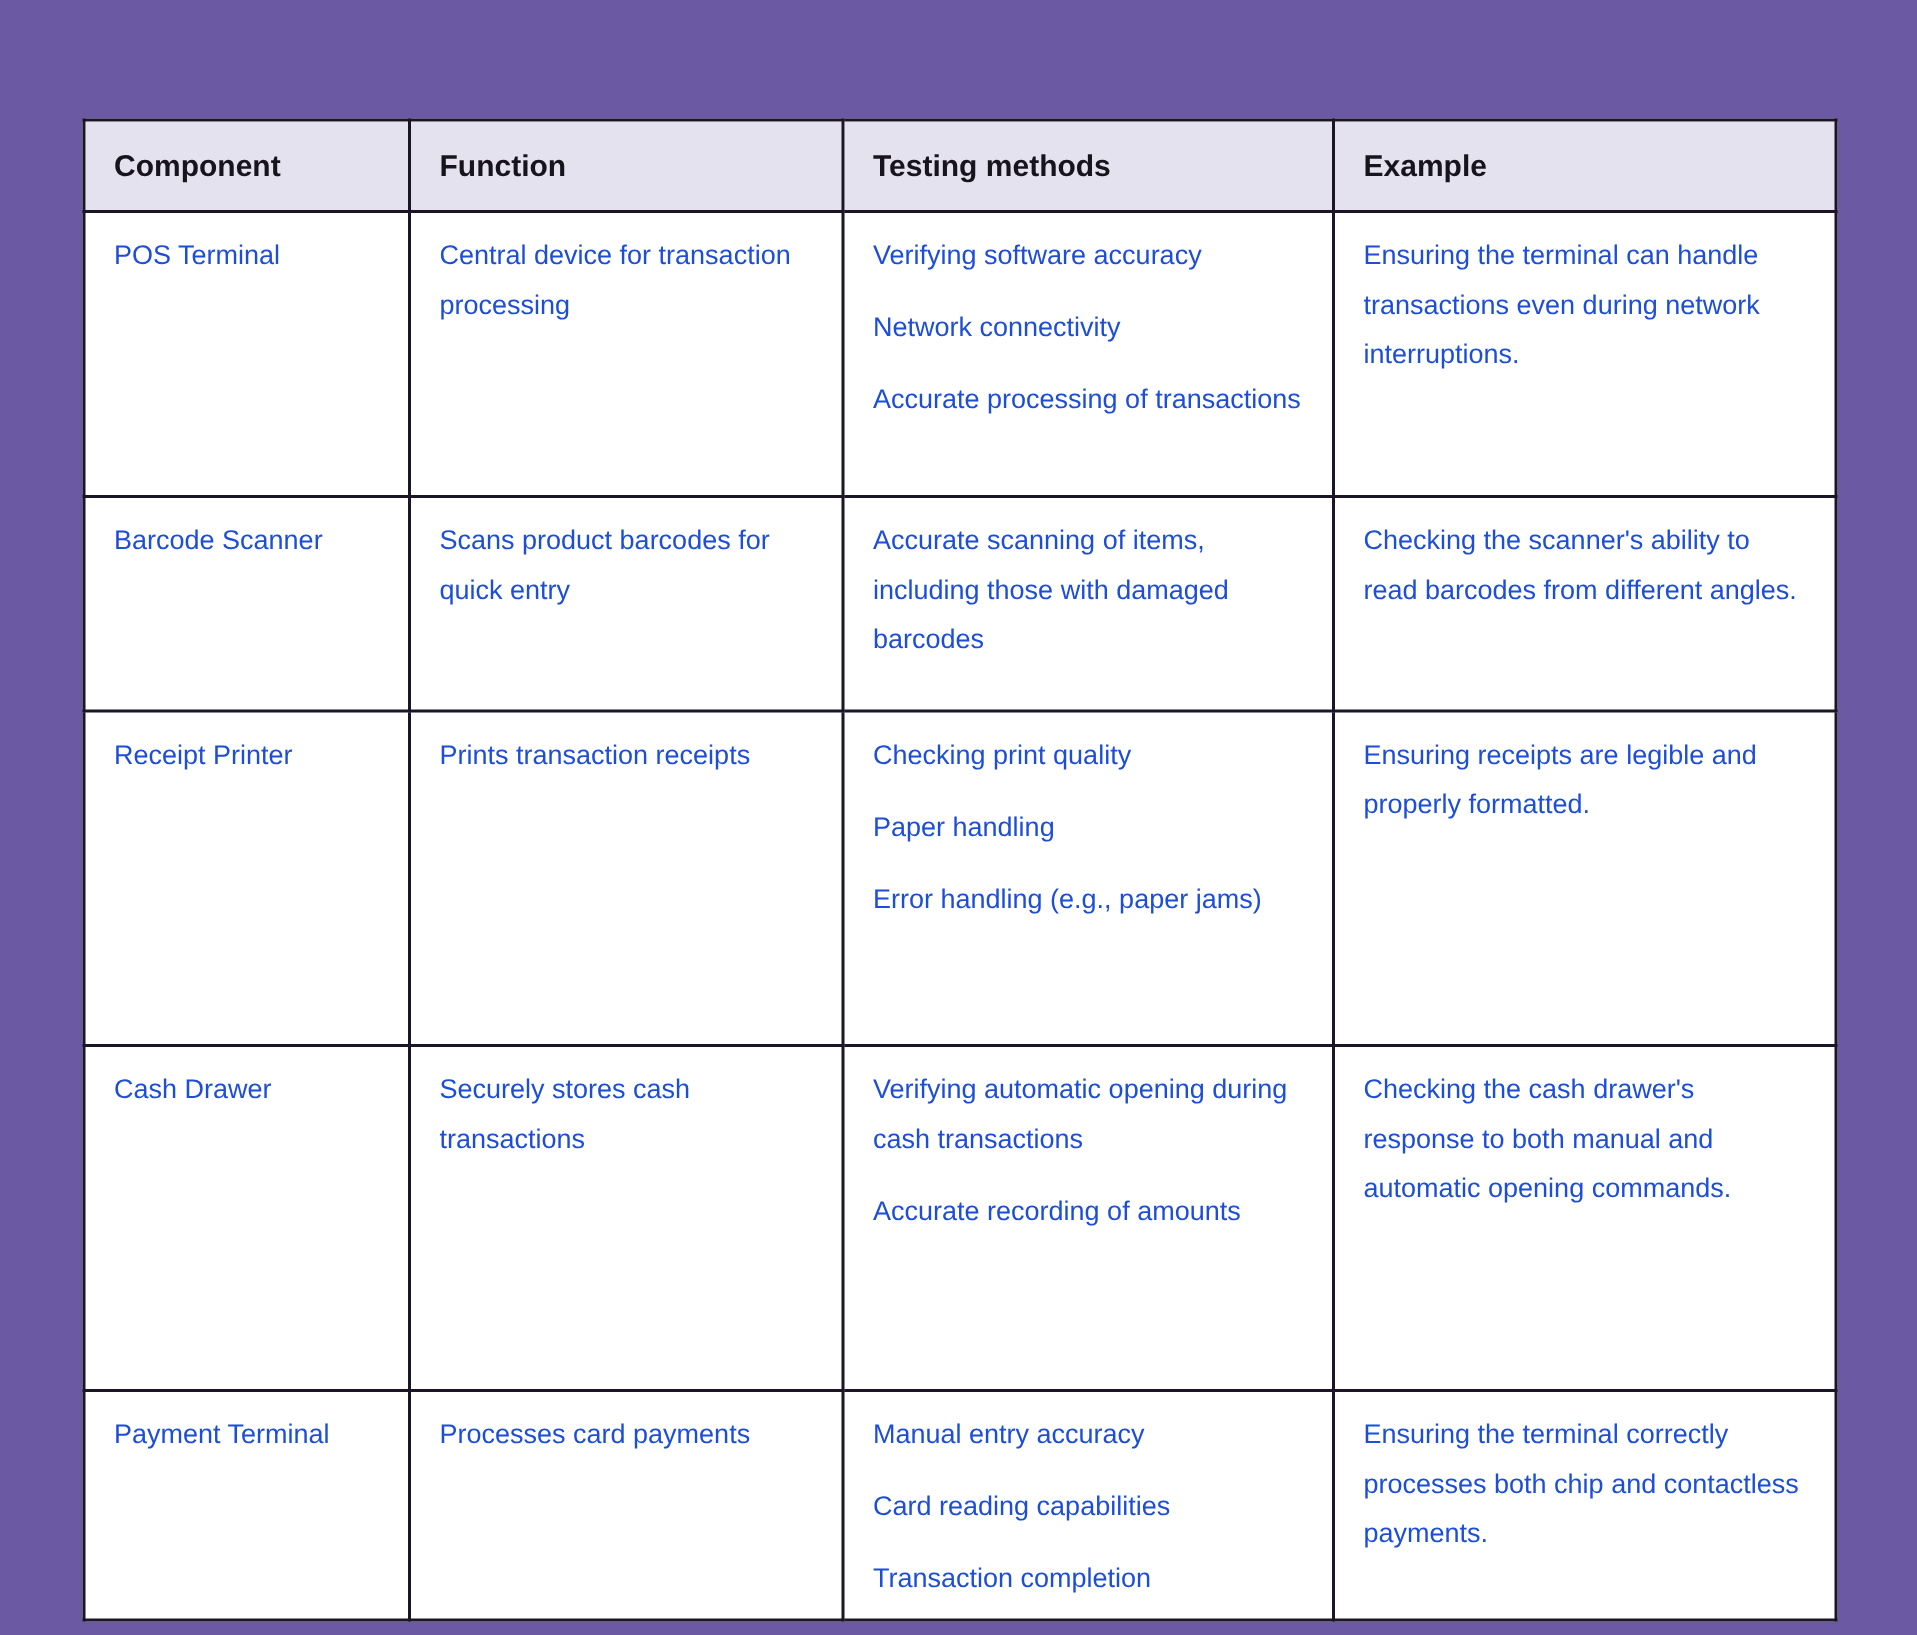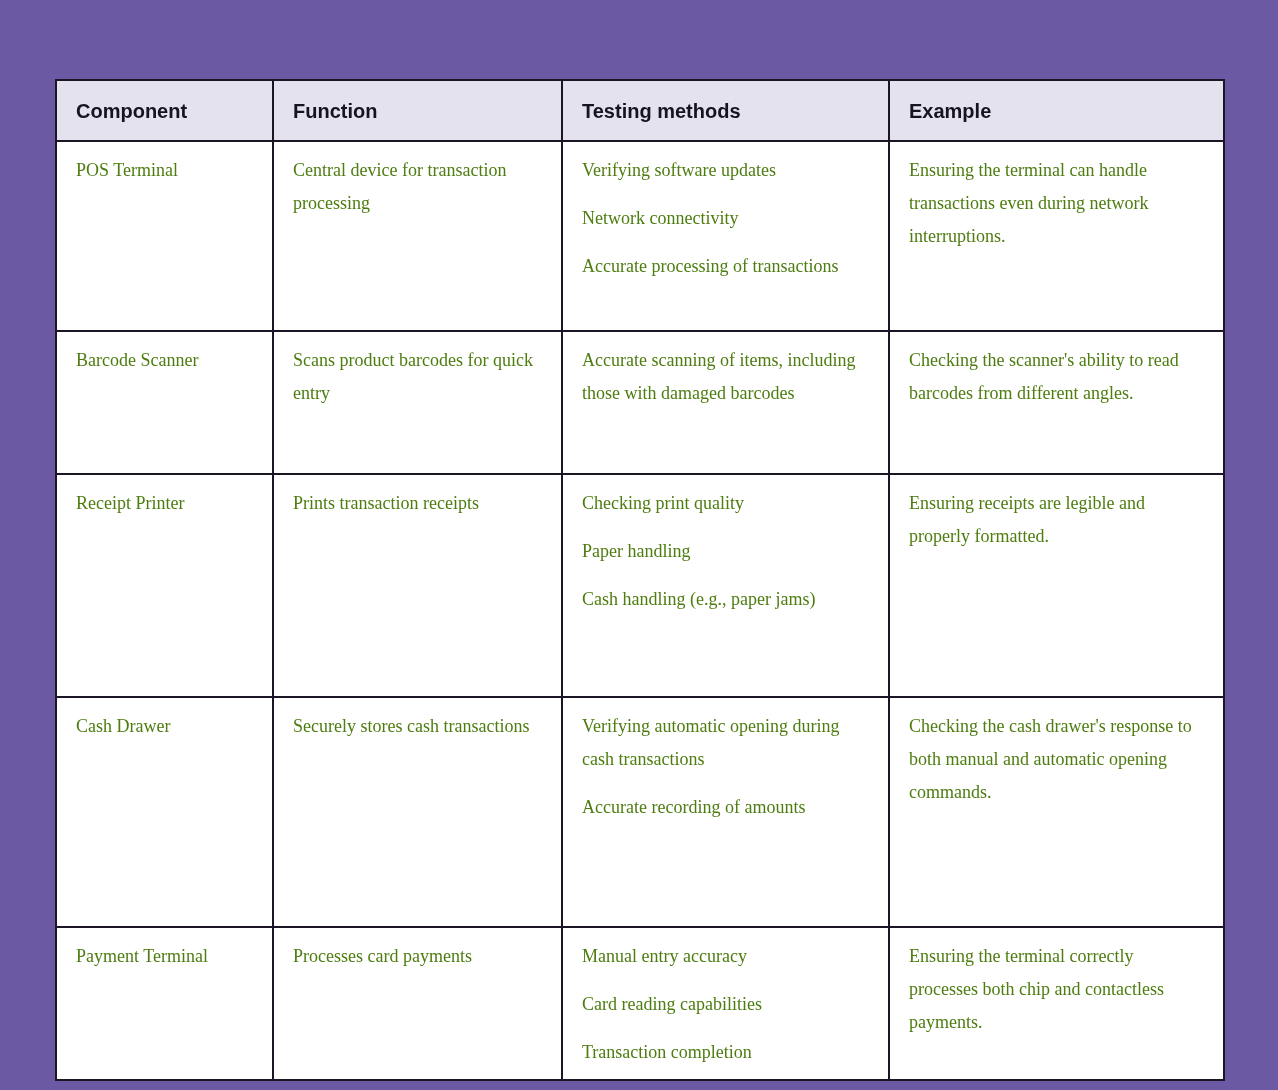--- a/index.html
+++ b/index.html
@@ -30,23 +30,22 @@
     background: #E5E2F0;
     text-align: left;
     font-size: 20px;
     font-weight: 700;
     color: #17141E;
     padding-top: 14px;
   }
   .info-table th .h-label { line-height: 33px; display: inline-block; }
   .info-table td {
     font-size: 18px;
-    color: #4d7c0f;
+    color: #1d4ed8;
     background: #FFFFFF;
-    font-family: Liberation Serif, serif;
   }
   .info-table p {
     margin: 0 0 15px 0;
     line-height: 33px;
   }
   .info-table p:last-child { margin-bottom: 0; }
 </style>
 </head>
 <body>
 
@@ -68,21 +67,21 @@
     </thead>
     <tbody>
       <tr style="height:190px">
         <td>
             <p>POS Terminal</p>
           </td>
         <td>
             <p>Central device for transaction processing</p>
           </td>
         <td>
-          <p>Verifying software updates</p>
+          <p>Verifying software accuracy</p>
           <p>Network connectivity</p>
           <p>Accurate processing of transactions</p>
         </td>
         <td>
             <p>Ensuring the terminal can handle transactions even during network interruptions.</p>
           </td>
       </tr>
       <tr style="height:143px">
         <td>
             <p>Barcode Scanner</p>
@@ -100,21 +99,21 @@
       <tr style="height:223px">
         <td>
             <p>Receipt Printer</p>
           </td>
         <td>
             <p>Prints transaction receipts</p>
           </td>
         <td>
           <p>Checking print quality</p>
           <p>Paper handling</p>
-          <p>Cash handling (e.g., paper jams)</p>
+          <p>Error handling (e.g., paper jams)</p>
         </td>
         <td>
             <p>Ensuring receipts are legible and properly formatted.</p>
           </td>
       </tr>
       <tr style="height:230px">
         <td>
             <p>Cash Drawer</p>
           </td>
         <td>

